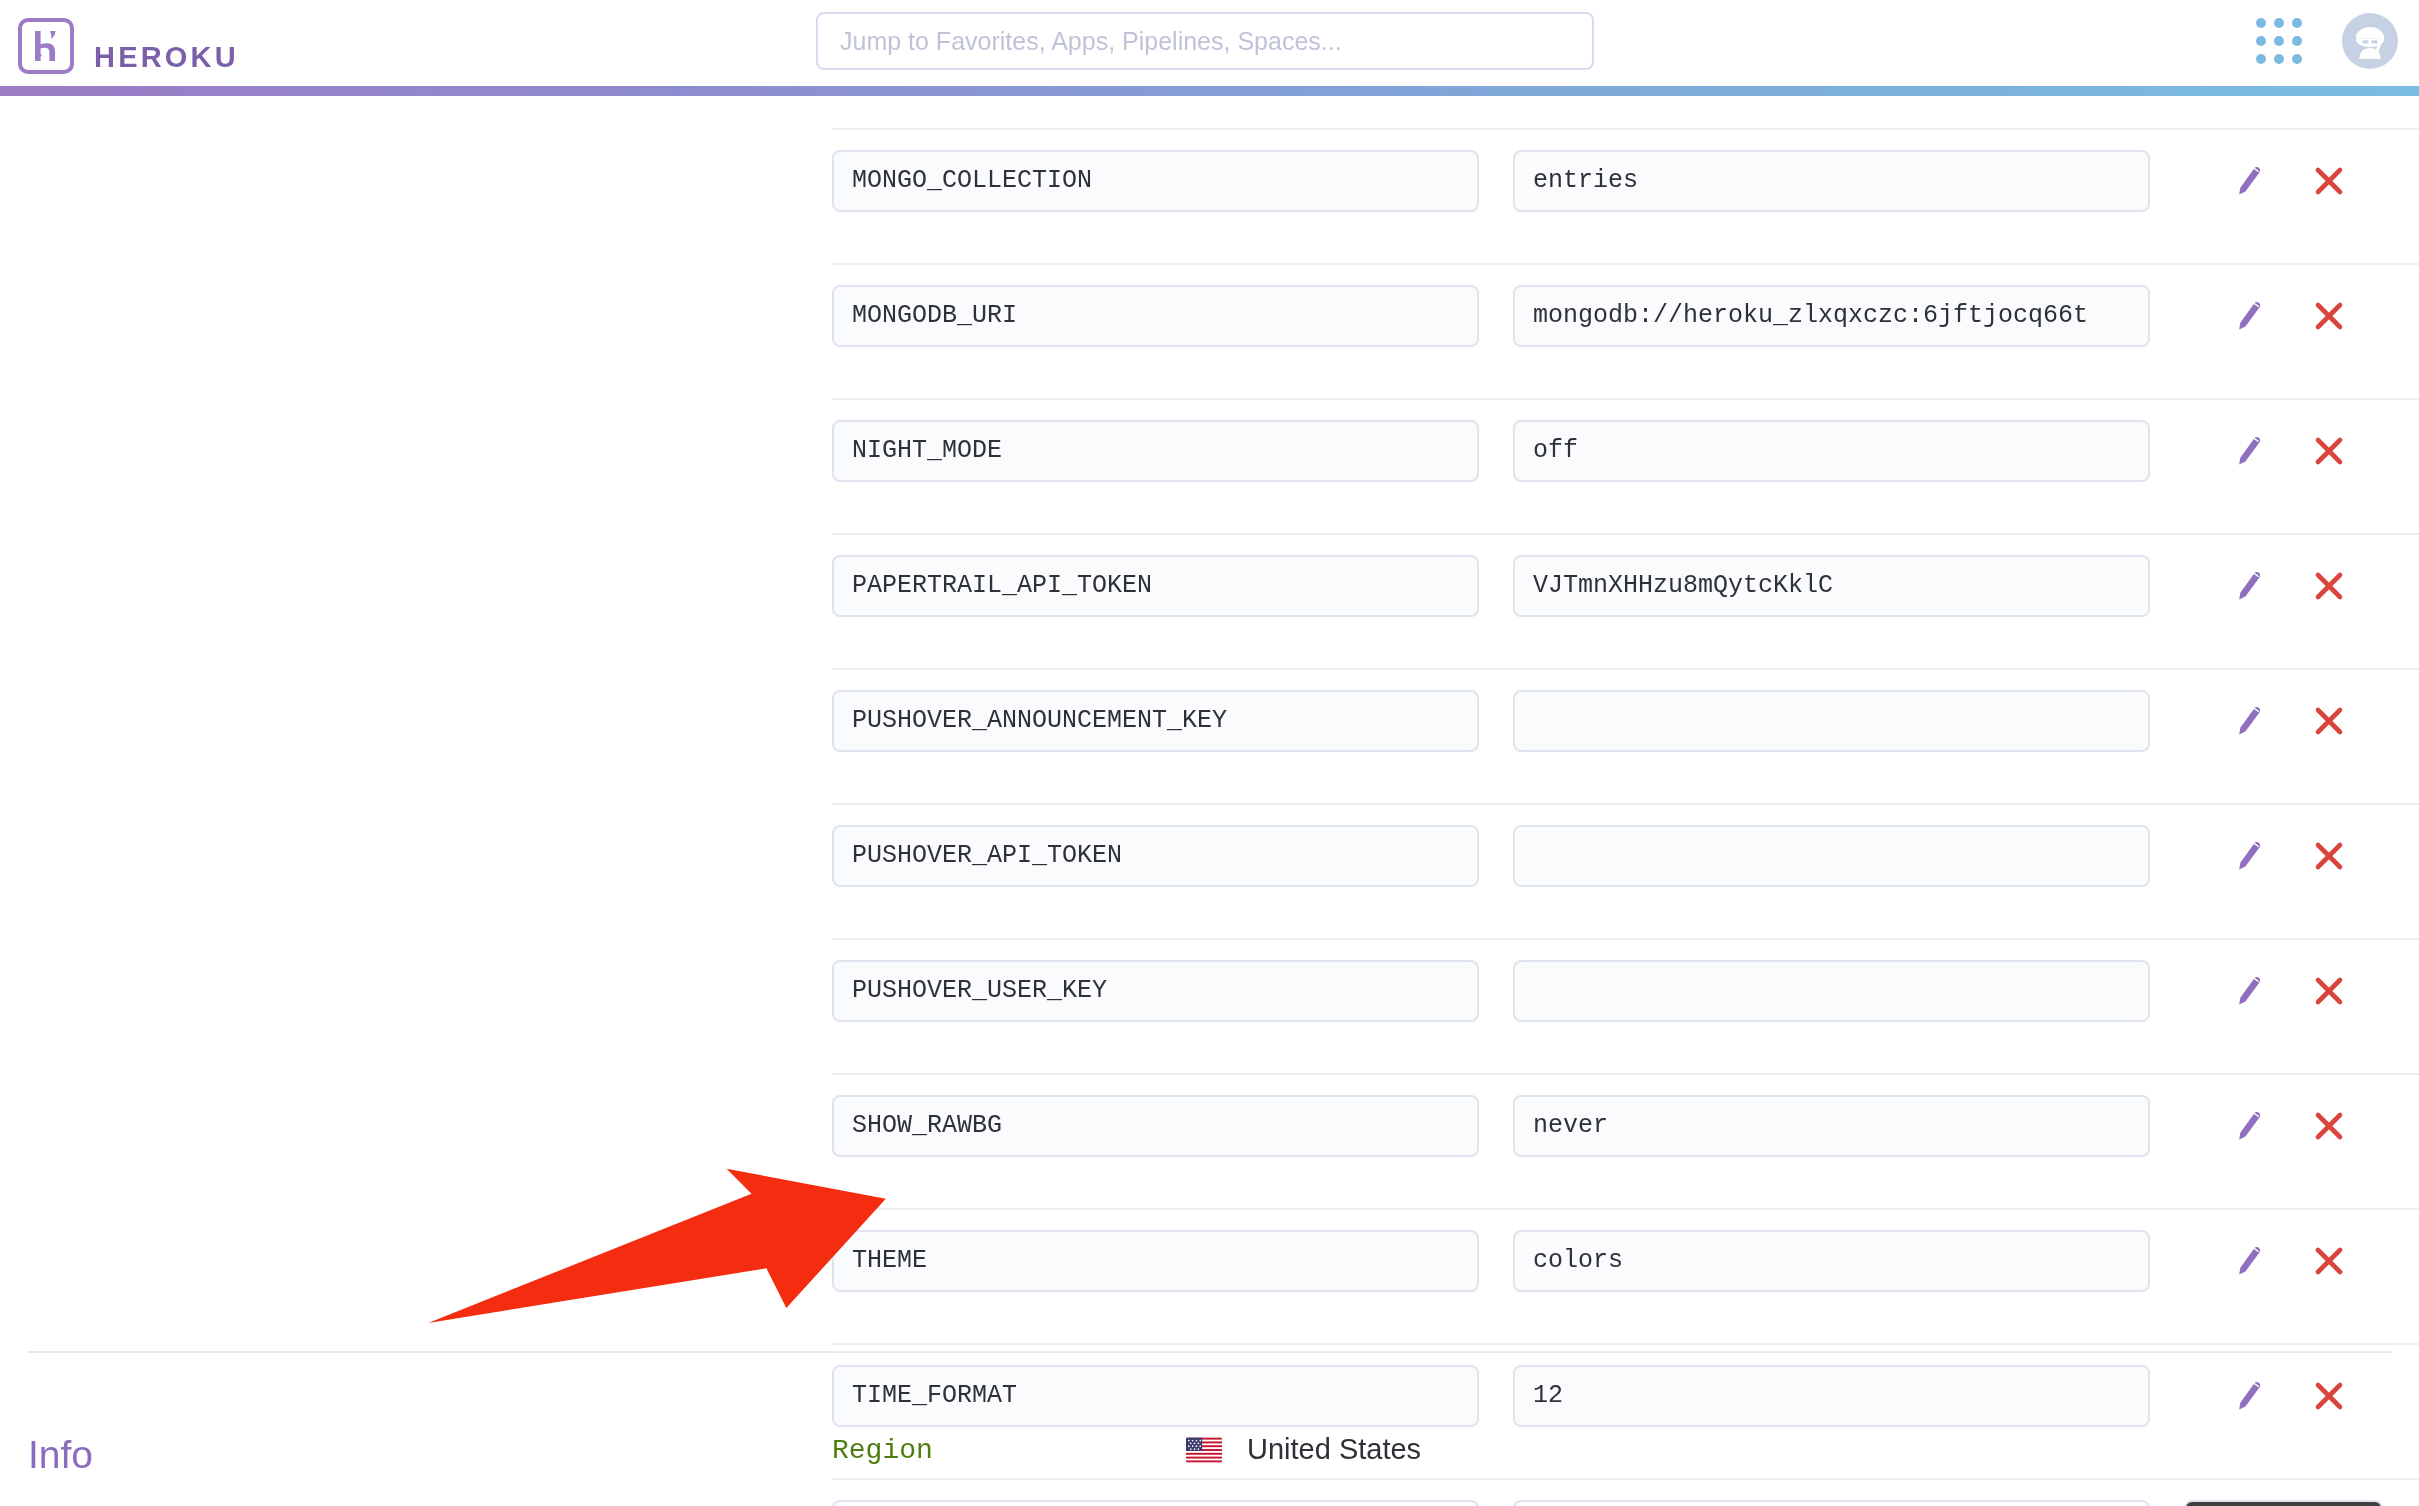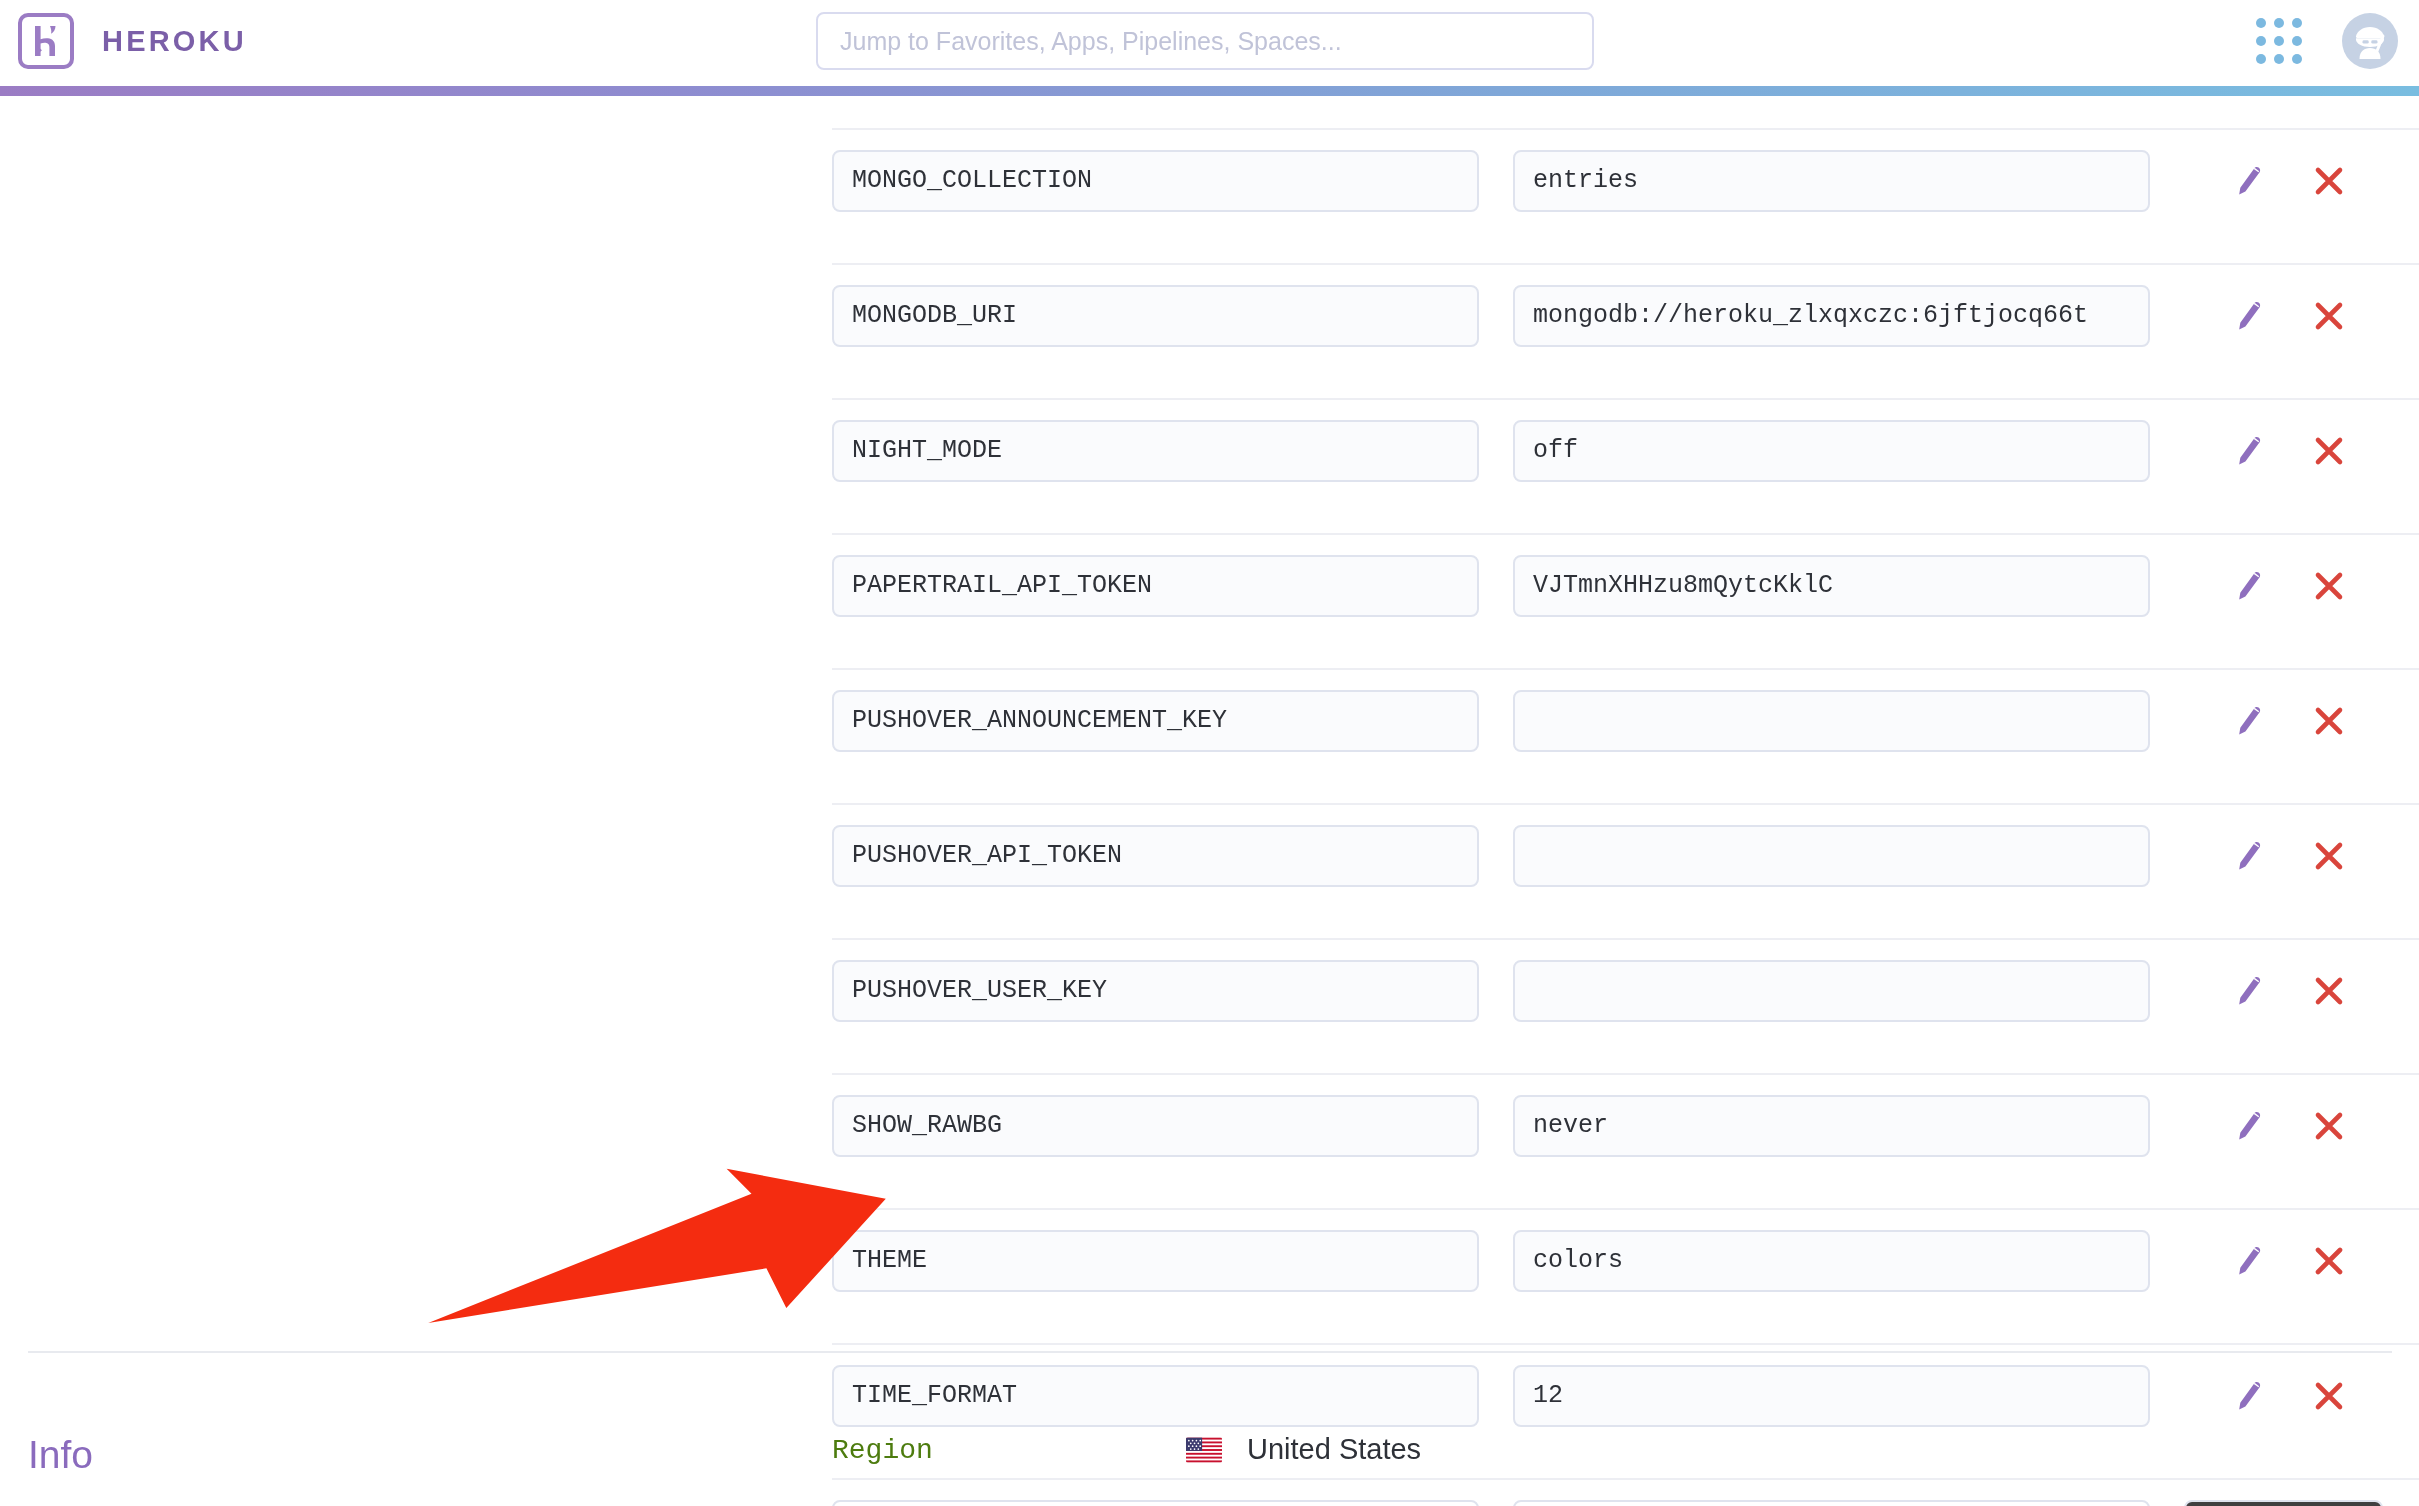--- a/index.html
+++ b/index.html
@@ -19,22 +19,22 @@
     width: 2420px; height: 86px;
     background: #ffffff;
     display: flex;
     align-items: center;
   }
 
   #brand {
     position: absolute;
     left: 18px; top: 8px;
     display: flex;
-    align-items: center;
-    gap: 28px;
+    align-items: flex-end;
+    gap: 20px;
     height: 66px;
   }
 
   #logo-mark {
     width: 56px; height: 56px;
     border: 4px solid #9b7cc4;
     border-radius: 10px;
     position: relative;
     background: #fff;
   }

